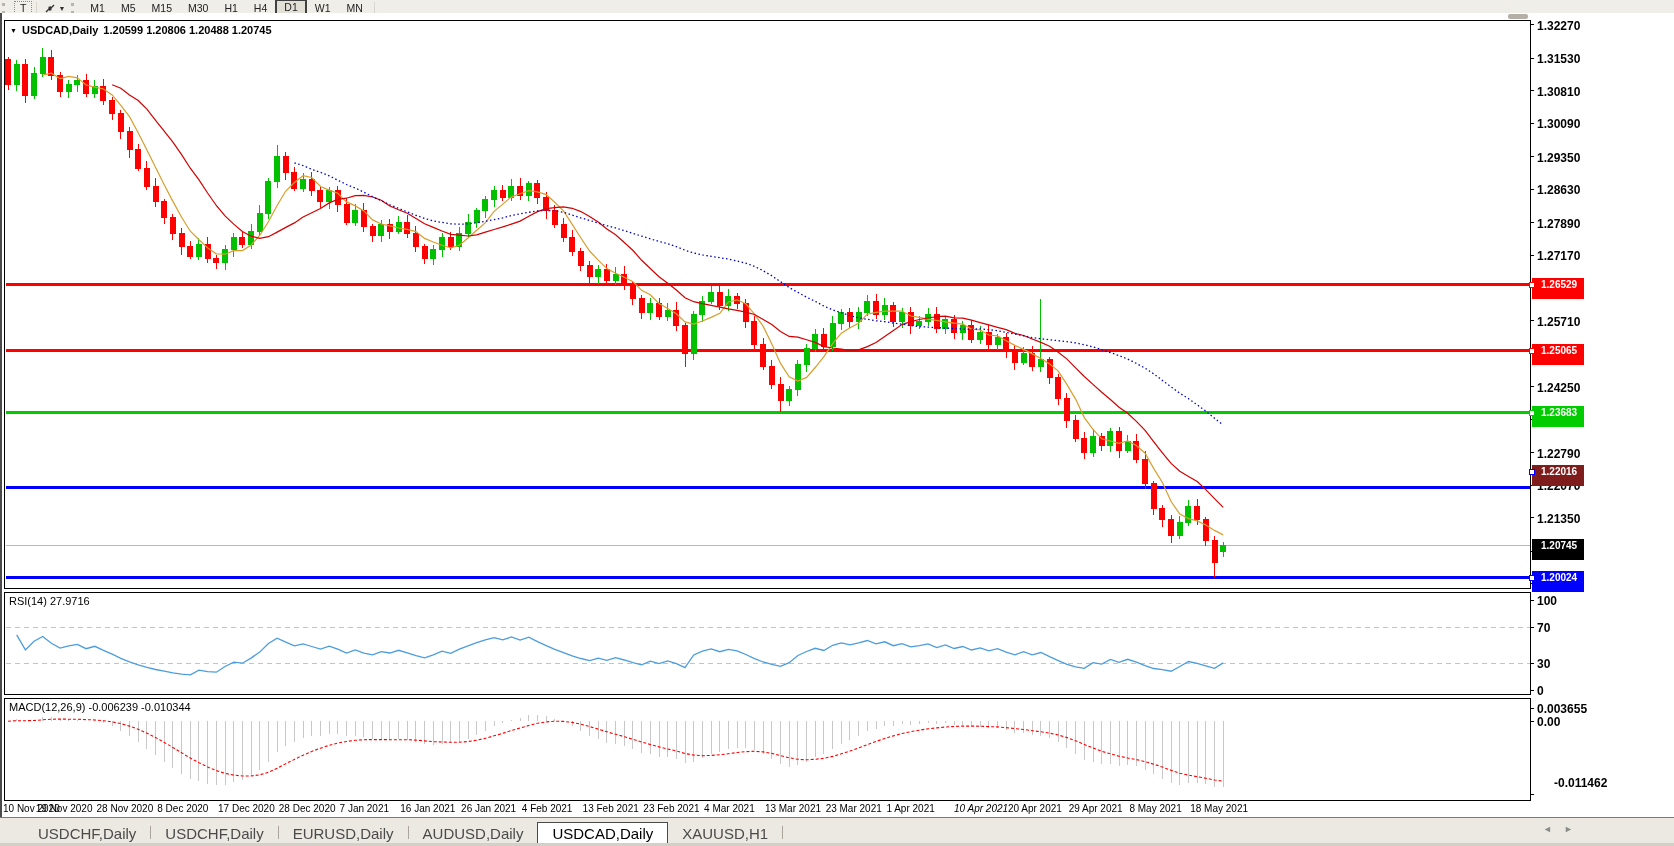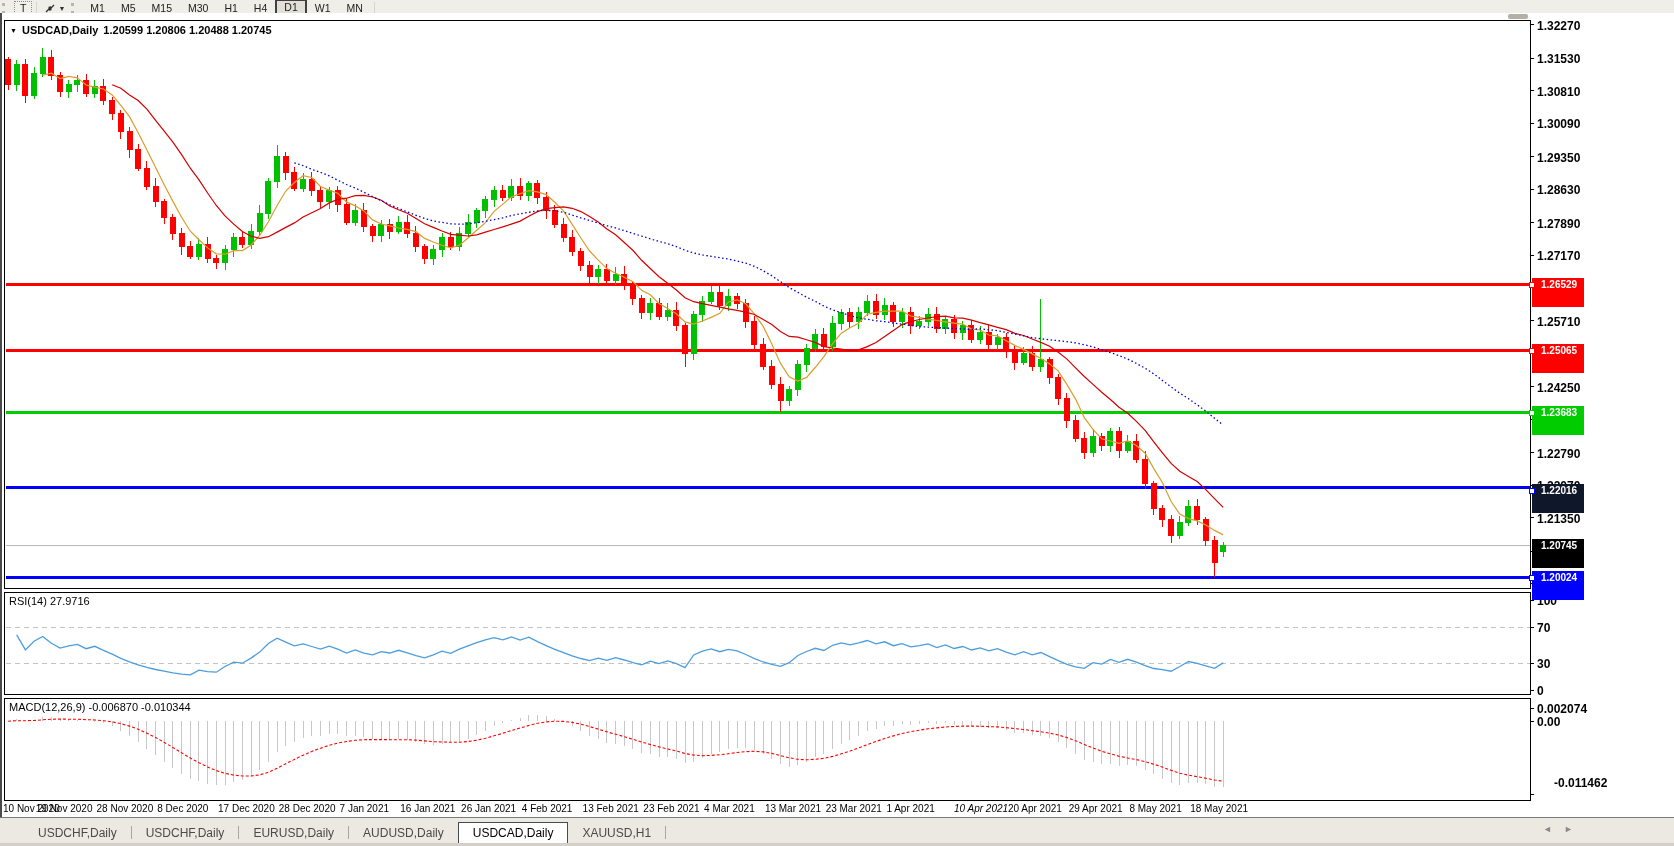--- a/index.html
+++ b/index.html
@@ -22,28 +22,28 @@
   #pane-main{left:4px;top:20px;width:1527px;height:569px;}
   #pane-rsi{left:4px;top:592px;width:1527px;height:103px;}
   #pane-macd{left:4px;top:698px;width:1527px;height:103px;}
   .pane-label{position:absolute;font-size:11px;color:#000;z-index:30;}
   #chart-title{left:10px;top:24px;font-weight:600;display:flex;align-items:center;gap:5px;}
   #chart-title .tri{font-size:7px;line-height:11px;}
   #rsi-label{left:9px;top:595px;}
   #macd-label{left:9px;top:701px;}
   svg.overlay{position:absolute;left:0;top:0;z-index:10;}
   .ticklab{position:absolute;left:1537px;font-size:12px;font-weight:600;color:#000;z-index:5;white-space:nowrap;}
-  .badge{position:absolute;left:1532px;height:29px;line-height:13px;padding:0 7px 0 9px;font-size:10px;
+  .badge{position:absolute;left:1532px;height:21px;line-height:13px;padding:0 7px 0 9px;font-size:10px;
          font-weight:700;color:#fff;z-index:20;white-space:nowrap;text-align:right;}
   .badge .notch{position:absolute;left:-3px;top:4px;width:4px;height:4px;background:#fff;border:1px solid #555;}
   .datelab{position:absolute;top:803px;font-size:10px;color:#000;z-index:6;white-space:nowrap;}
   
   .tabbar{position:absolute;left:0;top:817px;width:1674px;height:26px;background:#ECE9E2;
           border-top:1px solid #7A7A7A;display:flex;align-items:flex-end;}
-  .tab{height:17px;line-height:17px;padding:0 14px;font-size:12px;color:#4A4A4A;margin-bottom:2px;}
+  .tab{height:17px;line-height:17px;padding:0 14px;font-size:15px;color:#4A4A4A;margin-bottom:2px;}
   .tab.active{background:#FFFFFF;border:1px solid #4A4A4A;border-bottom:none;color:#000;height:21px;line-height:21px;margin-bottom:0;}
   .tabsep{width:1px;height:13px;background:#AAA69E;margin-bottom:5px;}
   .tab-scroll{position:absolute;left:1543px;top:6px;font-size:9px;color:#8A8A8A;letter-spacing:12px;}
   .bottom-strip{position:absolute;left:0;top:843px;width:1674px;height:3px;background:#D4D0C8;}
 </style>
 </head>
 <body>
 
 <div class="screen">
 
@@ -80,21 +80,21 @@
   <div class="pane" id="pane-main"></div>
   <div class="pane" id="pane-rsi"></div>
   <div class="pane" id="pane-macd"></div>
 
   <div class="pane-label" id="chart-title">
     <span class="tri">▼</span>
     <span>USDCAD,Daily</span>
     <span>1.20599 1.20806 1.20488 1.20745</span>
   </div>
   <div class="pane-label" id="rsi-label">RSI(14) 27.9716</div>
-  <div class="pane-label" id="macd-label">MACD(12,26,9) -0.006870 -0.010344</div>
+  <div class="pane-label" id="macd-label">MACD(12,26,9) -0.006239 -0.010344</div>
 
   <svg class="overlay" id="chart-svg" width="1674" height="846">
       <g>
         <line x1="6" y1="284.03177881941684" x2="1530" y2="284.03177881941684" stroke="#FF0000" stroke-width="3" shape-rendering="crispEdges"></line>
         <line x1="6" y1="350.0961309287358" x2="1530" y2="350.0961309287358" stroke="#FF0000" stroke-width="3" shape-rendering="crispEdges"></line>
         <line x1="6" y1="412.4601573051556" x2="1530" y2="412.4601573051556" stroke="#00CC00" stroke-width="3" shape-rendering="crispEdges"></line>
         <line x1="6" y1="487.6850718995792" x2="1530" y2="487.6850718995792" stroke="#0000FF" stroke-width="3" shape-rendering="crispEdges"></line>
         <line x1="6" y1="577.5759116548819" x2="1530" y2="577.5759116548819" stroke="#0000FF" stroke-width="3" shape-rendering="crispEdges"></line>
       </g>
       <g>
@@ -593,29 +593,29 @@
       <div class="ticklab" style="top: 413.364px;">1.23530</div>
       <div class="ticklab" style="top: 446.758px;">1.22790</div>
       <div class="ticklab" style="top: 479.248px;">1.22070</div>
       <div class="ticklab" style="top: 511.739px;">1.21350</div>
       <div class="ticklab" style="top: 545.132px;">1.20610</div>
       <div class="ticklab" style="top: 577.623px;">1.19890</div>
       <div class="ticklab" style="top: 594px;">100</div>
       <div class="ticklab" style="top: 621px;">70</div>
       <div class="ticklab" style="top: 657px;">30</div>
       <div class="ticklab" style="top: 684px;">0</div>
-      <div class="ticklab" style="top: 702px;">0.002074</div>
+      <div class="ticklab" style="top: 702px;">0.003655</div>
       <div class="ticklab" style="top: 715.177px;">0.00</div>
       <div class="ticklab" style="top: 776px; margin-left: 17px;">-0.011462</div>
     </div>
   <div id="badge-layer">
       <div class="badge" style="top: 277.532px; background: rgb(255, 0, 0);">1.26529<span class="notch" style="border-color: rgb(255, 0, 0);"></span></div>
       <div class="badge" style="top: 343.596px; background: rgb(255, 0, 0);">1.25065<span class="notch" style="border-color: rgb(255, 0, 0);"></span></div>
       <div class="badge" style="top: 405.96px; background: rgb(0, 204, 0);">1.23683<span class="notch" style="border-color: rgb(0, 204, 0);"></span></div>
-      <div class="badge" style="top: 484px; background: #0f172a;">1.22016<span class="notch" style="border-color: rgb(0, 0, 255);"></span></div>
+      <div class="badge" style="top: 465px; background: #7f1d1d;">1.22016<span class="notch" style="border-color: rgb(0, 0, 255);"></span></div>
       <div class="badge" style="top: 571.076px; background: rgb(0, 0, 255);">1.20024<span class="notch" style="border-color: rgb(0, 0, 255);"></span></div>
       <div class="badge" style="top: 538.54px; background: rgb(0, 0, 0);">1.20745</div>
     </div>
   <div id="date-layer">
       <div class="datelab" style="left: 3px;">10 Nov 2020</div>
       <div class="datelab" style="left: 35.76px;">19 Nov 2020</div>
       <div class="datelab" style="left: 96.52px;">28 Nov 2020</div>
       <div class="datelab" style="left: 157.28px;">8 Dec 2020</div>
       <div class="datelab" style="left: 218.04px;">17 Dec 2020</div>
       <div class="datelab" style="left: 278.8px;">28 Dec 2020</div>

